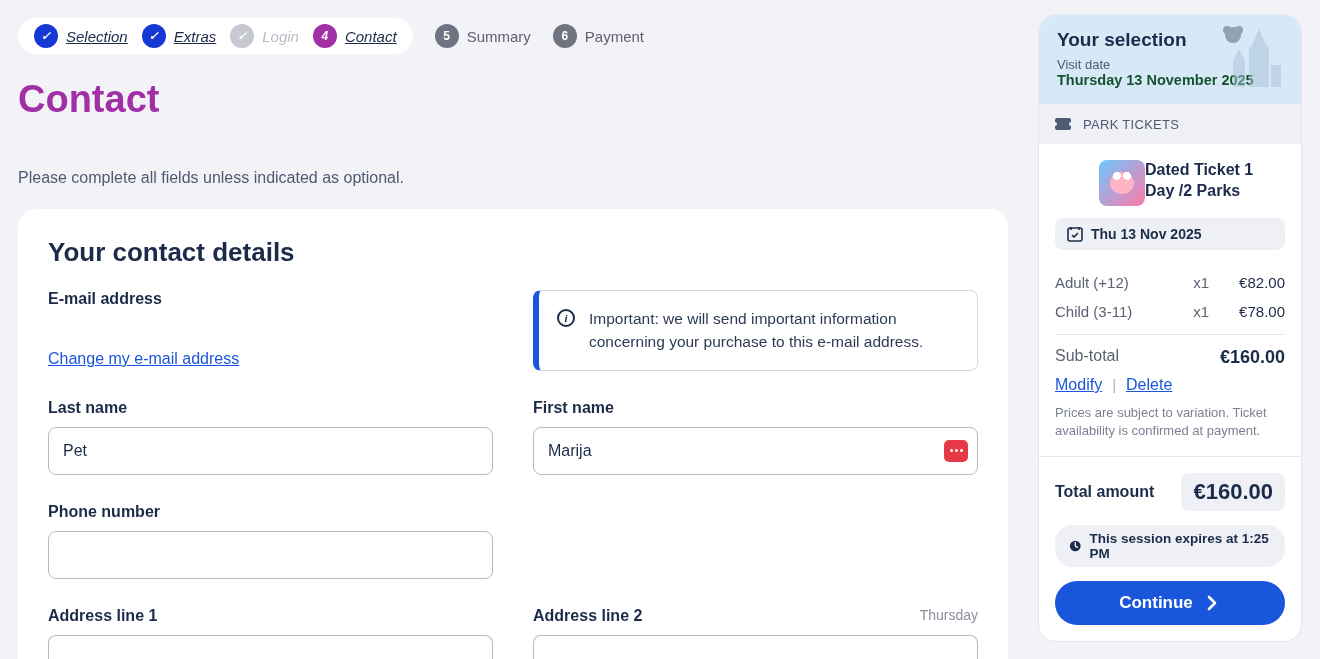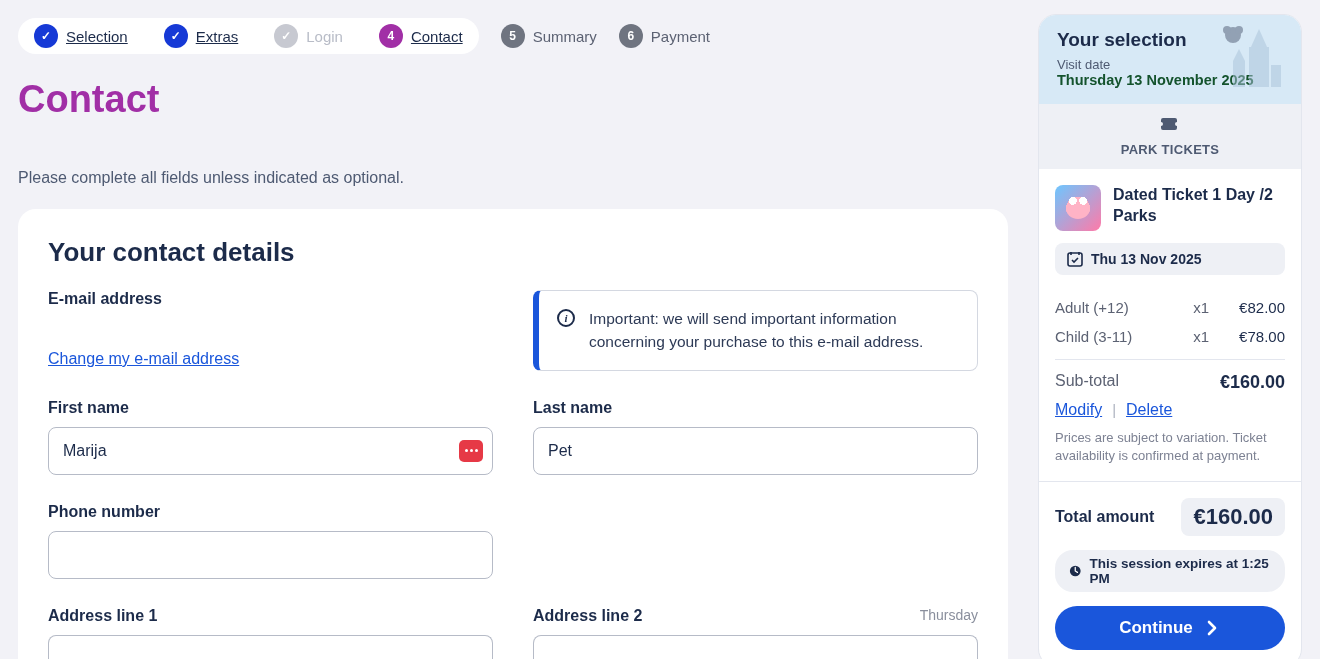--- a/index.html
+++ b/index.html
@@ -54,21 +54,22 @@
   }
   .step.done .step-label,
   .step.current .step-label { text-decoration: underline; font-weight: 500; }
   .step.disabled .step-label { color: #b8bcc7; }
   .step.future .step-label { color: #5c6273; }
   .steps-group-active {
     background: #fff;
     border-radius: 22px;
     padding: 6px 16px;
     display: flex;
-    gap: 36px;
+    gap: 14px;
+    font-style: italic;
   }
 
   h1.page-title {
     font-size: 38px;
     font-weight: 800;
     color: #a12fa6;
     margin-bottom: 14px;
   }
   .page-sub {
     font-size: 16px;
@@ -195,35 +196,35 @@
     opacity: 0.5;
   }
 
   .basket-section-head {
     background: #eef0f5;
     padding: 12px 16px;
     display: flex;
     align-items: center;
     gap: 10px;
     font-size: 13px;
-    font-weight: 700;
+    font-weight: 400;
     color: #4e5a72;
     letter-spacing: 0.3px;
-    flex-direction: column;
   }
   .ticket-icon svg { display: block; }
 
   .basket-body {
     padding: 16px;
     border-bottom: 1px solid #e3e6ee;
   }
   .product-row {
     display: flex;
-    gap: 12px;
+    gap: 0;
     margin-bottom: 12px;
+    margin-left: 44px;
   }
   .product-thumb {
     width: 46px; height: 46px;
     border-radius: 8px;
     background: linear-gradient(135deg,#6dc6ff,#ff7aa8);
     position: relative;
     flex-shrink: 0;
   }
   .product-thumb::after {
     content:"";
@@ -379,33 +380,33 @@
         <div class="col">
           <div class="info-box">
             <span class="icon">i</span>
             <span class="txt">Important: we will send important information concerning your purchase to this e-mail address.</span>
           </div>
         </div>
       </div>
 
       <div class="row">
         <div class="col">
+          <label class="field-label">Last name</label>
+          <input class="input" value="Pet" style="">
+        </div>
+        <div class="col">
           <label class="field-label">First name</label>
           <div class="field-wrap">
             <input class="input" value="Marija" style="">
             <span class="pw-icon">
                 <span></span>
                 <span></span>
                 <span></span>
               </span>
           </div>
-        </div>
-        <div class="col">
-          <label class="field-label">Last name</label>
-          <input class="input" value="Pet" style="">
         </div>
       </div>
 
       <div class="row">
         <div class="col">
           <label class="field-label">Phone number</label>
           <input class="input" value="" style="">
         </div>
         <div class="col"></div>
       </div>

